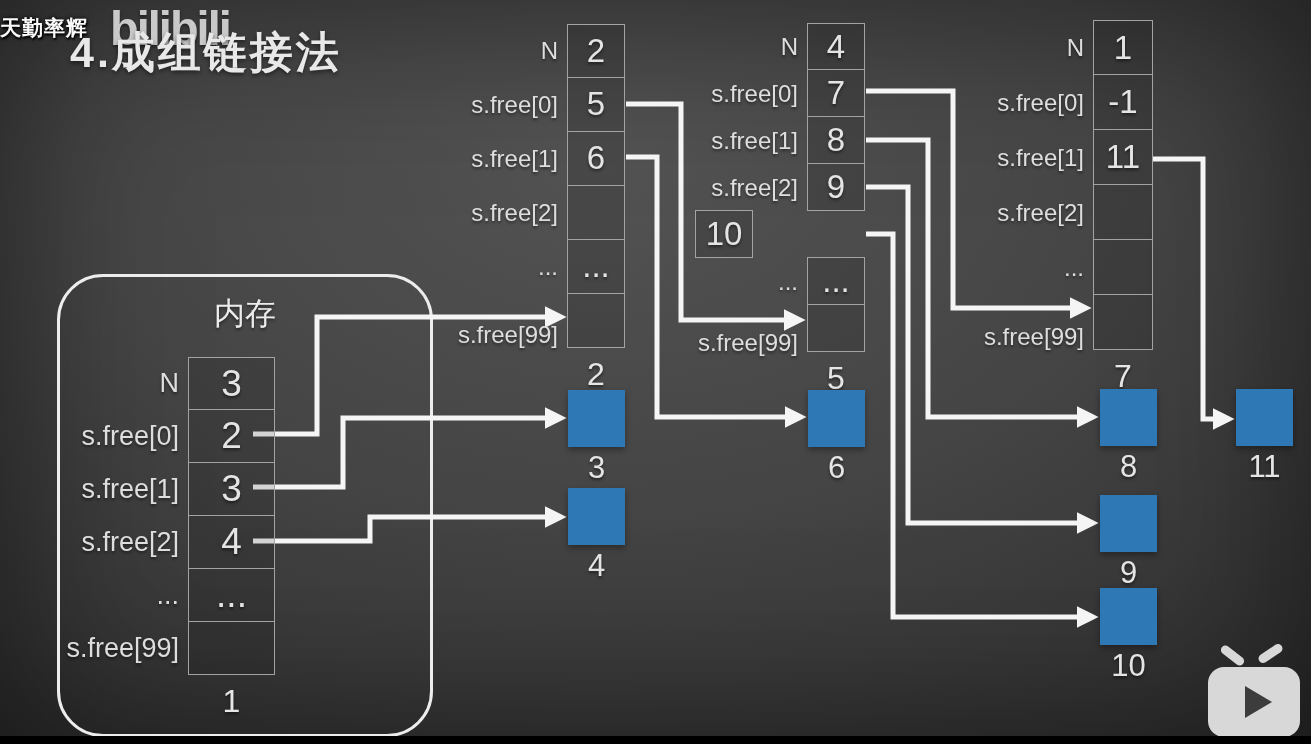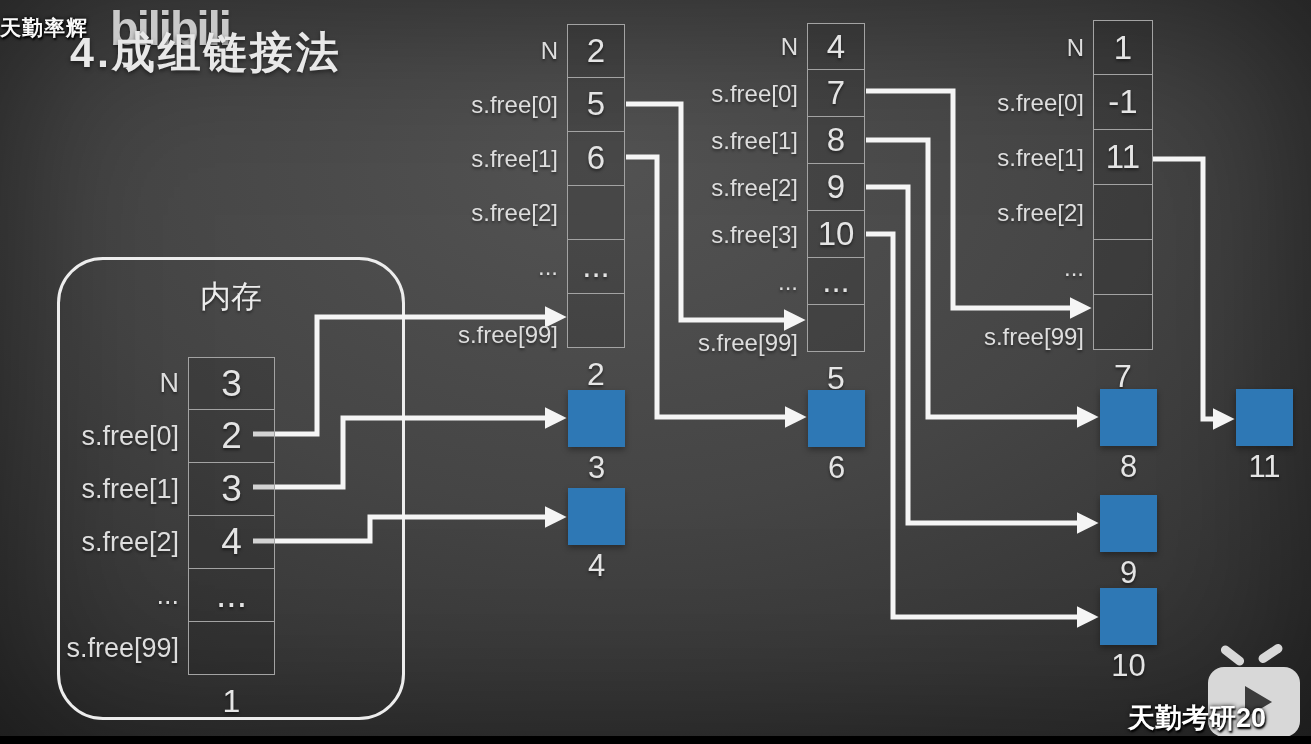--- a/index.html
+++ b/index.html
@@ -10,21 +10,21 @@
     box-shadow:inset 0 0 180px rgba(0,0,0,.5);
   }
   
   .wm-tl{position:absolute;left:0;top:14px;font-size:21px;font-weight:700;color:#fafafa;
          text-shadow:0 0 4px #000,1px 2px 2px #000;letter-spacing:1px;}
   .logo-top{position:absolute;left:110px;top:0px;font-size:47px;font-weight:800;color:#c9c9c9;
             letter-spacing:-2px;text-shadow:0 2px 3px rgba(0,0,0,.4);transform:scaleY(1.04);}
   .title{position:absolute;left:70px;top:24px;font-size:43px;font-weight:600;color:#e8e8e8;
          letter-spacing:3px;text-shadow:0 2px 4px rgba(0,0,0,.5);}
   
-  .membox{position:absolute;left:57px;top:257px;width:348px;height:463px;
+  .membox{position:absolute;left:57px;top:274px;width:376px;height:463px;
           border:3px solid #ededed;border-radius:46px;box-sizing:border-box;}
   .membox-label{position:absolute;left:0;right:0;top:16px;text-align:center;font-size:31px;
                 color:#ececec;text-shadow:0 2px 3px rgba(0,0,0,.45);}
   
   .arrows{position:absolute;left:0;top:0;z-index:3;}
   
   .btable{position:absolute;z-index:4;display:flex;flex-direction:column;}
   .trow{display:flex;height:var(--rh);align-items:stretch;}
   .rlabel{width:var(--lw);display:flex;align-items:center;justify-content:flex-end;
           padding-right:9px;box-sizing:border-box;font-size:24px;color:#dedede;
@@ -155,21 +155,20 @@
       </div>
     <div class="trow">
         <div class="rlabel">s.free[1]</div>
         <div class="rcell">8</div>
       </div>
     <div class="trow">
         <div class="rlabel">s.free[2]</div>
         <div class="rcell">9</div>
       </div>
     <div class="trow">
-        <div class="rlabel">s.free[3]</div>
         <div class="rcell">10</div>
       </div>
     <div class="trow">
         <div class="rlabel">...</div>
         <div class="rcell">...</div>
       </div>
     <div class="trow">
         <div class="rlabel low">s.free[99]</div>
         <div class="rcell"></div>
       </div>
@@ -233,16 +232,15 @@
     <div class="fb-label">11</div>
   </div>
 
   <div class="tv">
     <span class="ant a1"></span>
     <span class="ant a2"></span>
     <span class="tv-body">
       <span class="play"></span>
     </span>
   </div>
-  <div class="wm-br">天勤考研20</div>
 
   <div class="bottom-bar"></div>
 </div>
 
 </body></html>

